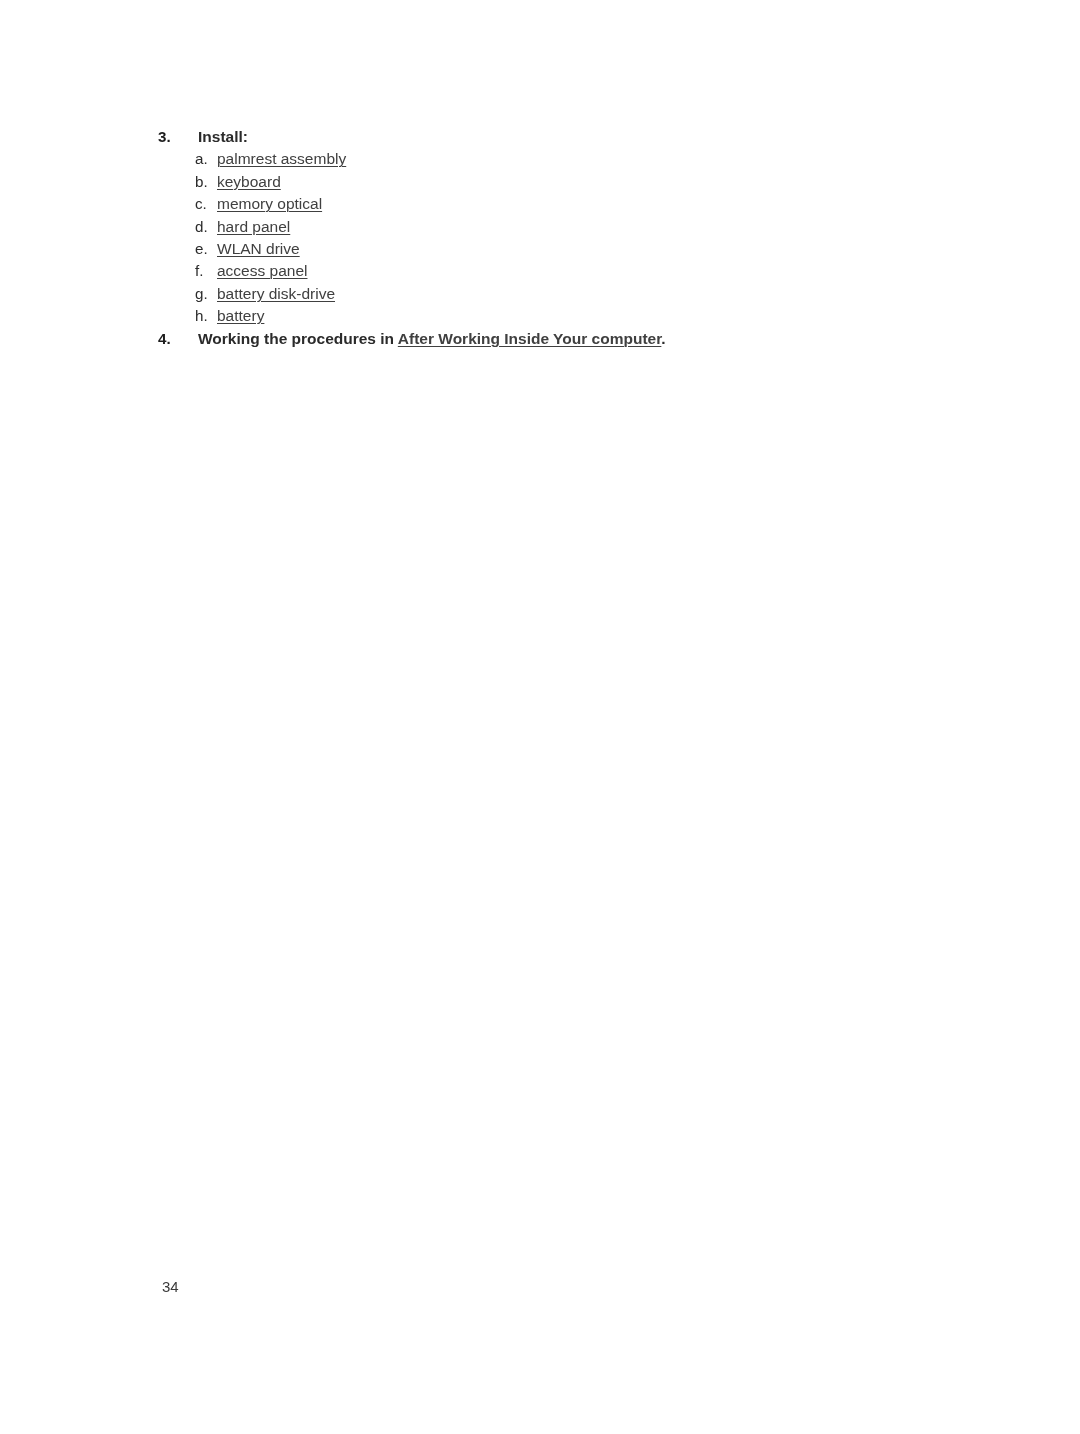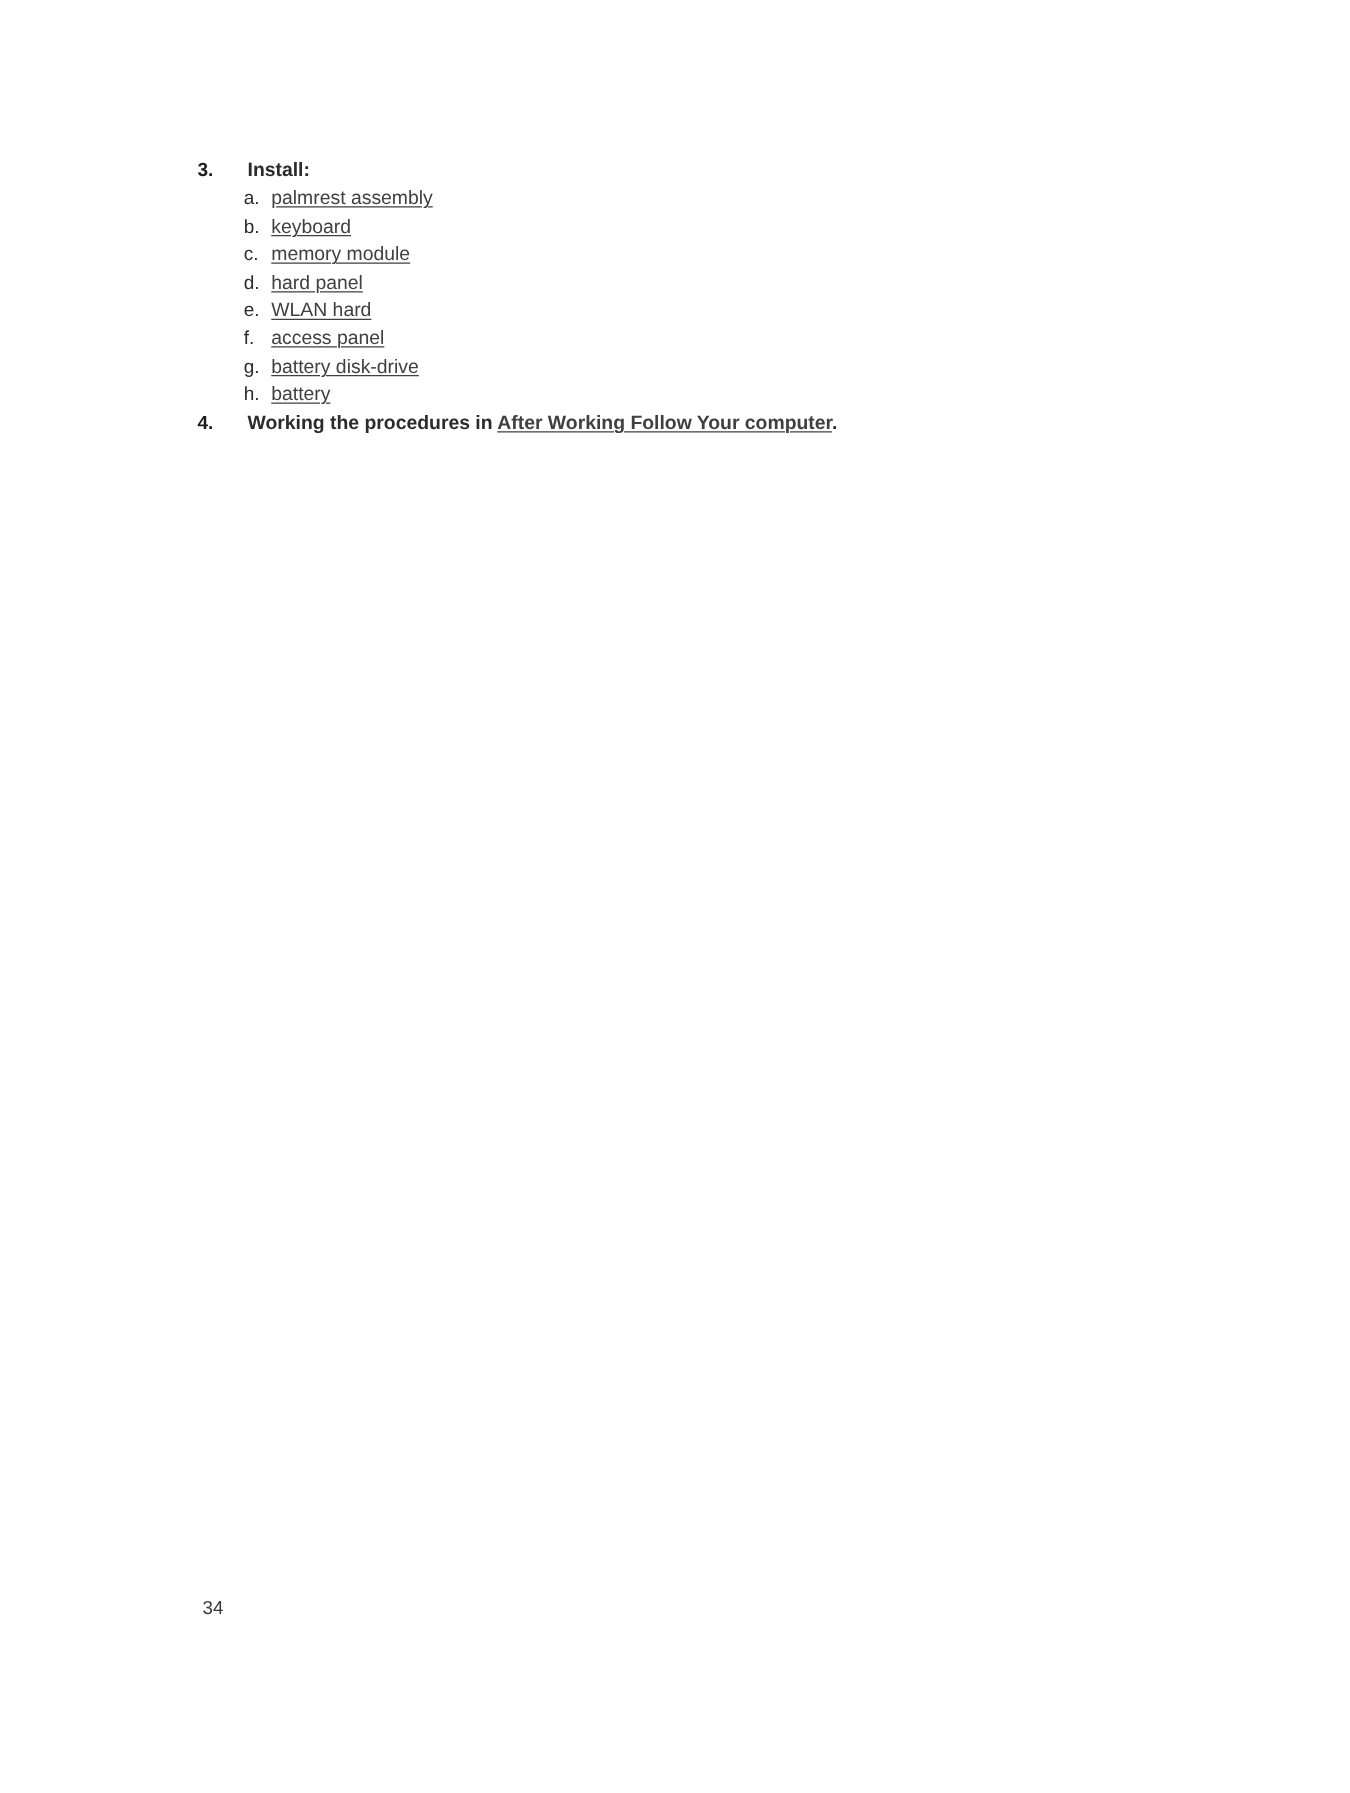--- a/index.html
+++ b/index.html
@@ -119,46 +119,46 @@
       <li class="sub-item">
         <span class="sub-marker">a.</span>
         <a class="doclink">palmrest assembly</a>
       </li>
       <li class="sub-item">
         <span class="sub-marker">b.</span>
         <a class="doclink">keyboard</a>
       </li>
       <li class="sub-item">
         <span class="sub-marker">c.</span>
-        <a class="doclink">memory module</a>
+        <a class="doclink">memory optical</a>
       </li>
       <li class="sub-item">
         <span class="sub-marker">d.</span>
         <a class="doclink">hard panel</a>
       </li>
       <li class="sub-item">
         <span class="sub-marker">e.</span>
-        <a class="doclink">WLAN hard</a>
+        <a class="doclink">WLAN drive</a>
       </li>
       <li class="sub-item">
         <span class="sub-marker">f.</span>
         <a class="doclink">access panel</a>
       </li>
       <li class="sub-item">
         <span class="sub-marker">g.</span>
         <a class="doclink">battery disk-drive</a>
       </li>
       <li class="sub-item">
         <span class="sub-marker">h.</span>
         <a class="doclink">battery</a>
       </li>
     </ul>
 
     <div class="step">
       <div class="step-marker">4.</div>
-      <div class="step-body"><span>Working the procedures in </span><a class="doclink">After Working Follow Your computer</a><span class="plain">.</span></div>
+      <div class="step-body"><span>Working the procedures in </span><a class="doclink">After Working Inside Your computer</a><span class="plain">.</span></div>
     </div>
 
   </div>
 
   <div class="page-number">34</div>
 
 </div>
 
 </body></html>

